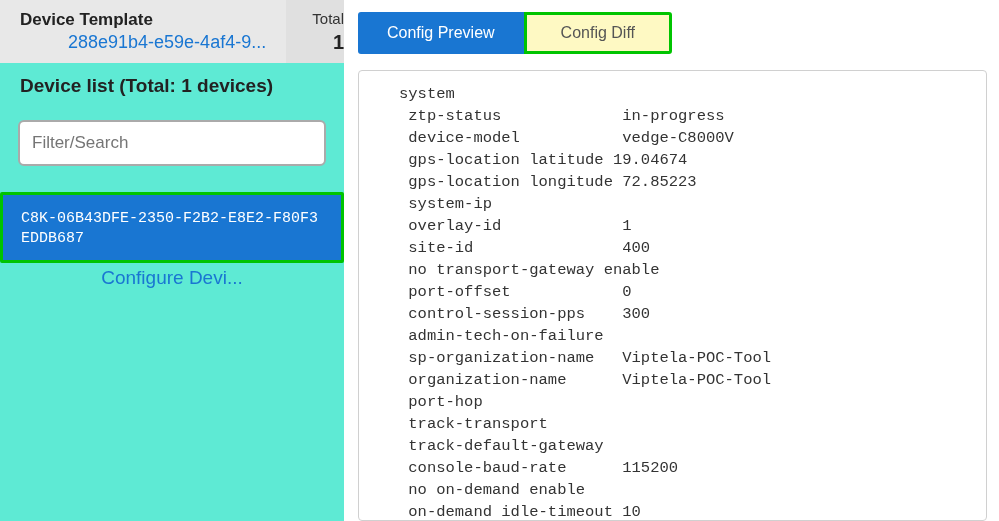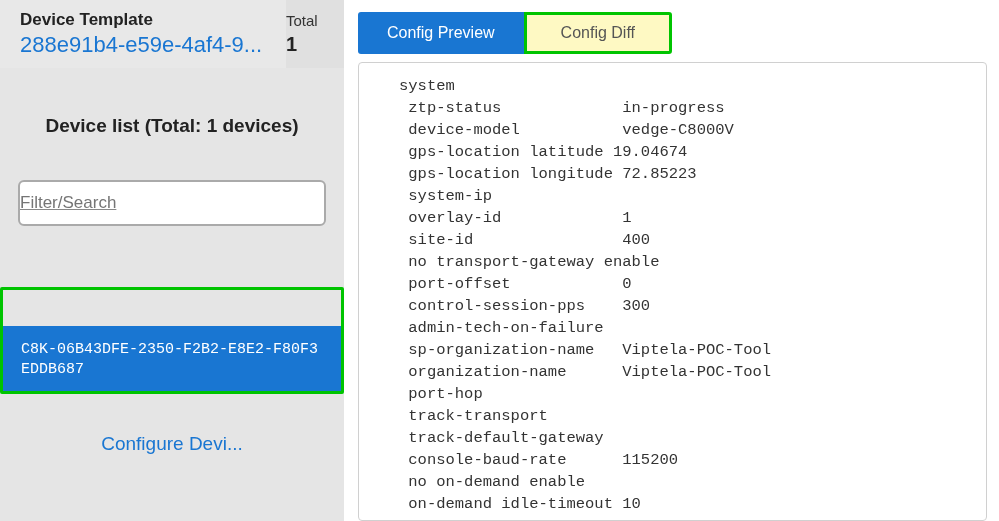--- a/index.html
+++ b/index.html
@@ -6,96 +6,93 @@
     body {
       font-family: Arial, Helvetica, sans-serif;
       background: #ffffff;
       width: 999px;
       height: 521px;
       display: flex;
       overflow: hidden;
     }
     .sidebar {
       width: 344px;
-      background: #e5e5e5;
+      background: #5eead4;
       display: flex;
       flex-direction: column;
-      gap: 35px;
     }
     .template-header {
       display: flex;
       background: #e8e8e8;
     }
     .template-info {
       flex: 1;
       padding: 10px 20px;
     }
     .template-title {
       font-size: 17px;
       font-weight: 700;
       color: #222;
     }
     .template-id {
-      font-size: 22px;
+      font-size: 18px;
       color: #1976d2;
       margin-top: 2px;
       overflow: hidden;
       white-space: nowrap;
+      margin-left: 48px;
     }
     .total-box {
       width: 58px;
       background: #e0e0e0;
       display: flex;
       flex-direction: column;
-      align-items: flex-start;
+      align-items: flex-end;
       justify-content: center;
       padding: 6px 0;
     }
     .total-label {
       font-size: 15px;
       color: #333;
       font-weight: 400;
     }
     .total-value {
       font-size: 20px;
       color: #222;
       font-weight: 700;
       margin-top: 4px;
     }
     .device-list-title {
       font-size: 19px;
       font-weight: 700;
       color: #222;
-      padding: 12px 20px 8px 20px;
-      text-align: center;
+      padding: 12px 20px 23px 20px;
     }
     .search-wrap {
       padding: 0 18px;
     }
     .search-input {
       width: 100%;
-      padding: 11px 0;
+      padding: 11px 12px;
       font-size: 17px;
       color: #888;
       border: 2px solid #aaa;
       border-radius: 6px;
       outline: none;
       background: #fff;
-      text-decoration: underline;
     }
     .device-item-wrap {
       margin-top: 26px;
       border: 3px solid #00c400;
       border-radius: 2px;
     }
     .device-item {
       background: #1976d2;
       color: #fff;
       padding: 14px 18px 10px 18px;
-      margin-top: 36px;
     }
     .device-id {
       font-family: "Courier New", monospace;
       font-size: 15px;
       line-height: 1.35;
       word-break: break-all;
     }
     .device-sub {
       font-size: 14px;
       margin-top: 8px;
@@ -130,21 +127,21 @@
       border-radius: 3px 0 0 3px;
     }
     .tab-inactive {
       background: #fef9c3;
       color: #555;
       border: 3px solid #00c400;
       border-radius: 0 3px 3px 0;
       padding: 9px 34px;
     }
     .config-panel {
-      margin-top: 8px;
+      margin-top: 16px;
       border: 1px solid #d0d0d0;
       border-radius: 4px;
       flex: 1;
       overflow: hidden;
     }
     .config-pre {
       font-family: "Courier New", monospace;
       font-size: 15.5px;
       line-height: 1.42;
       color: #333;

